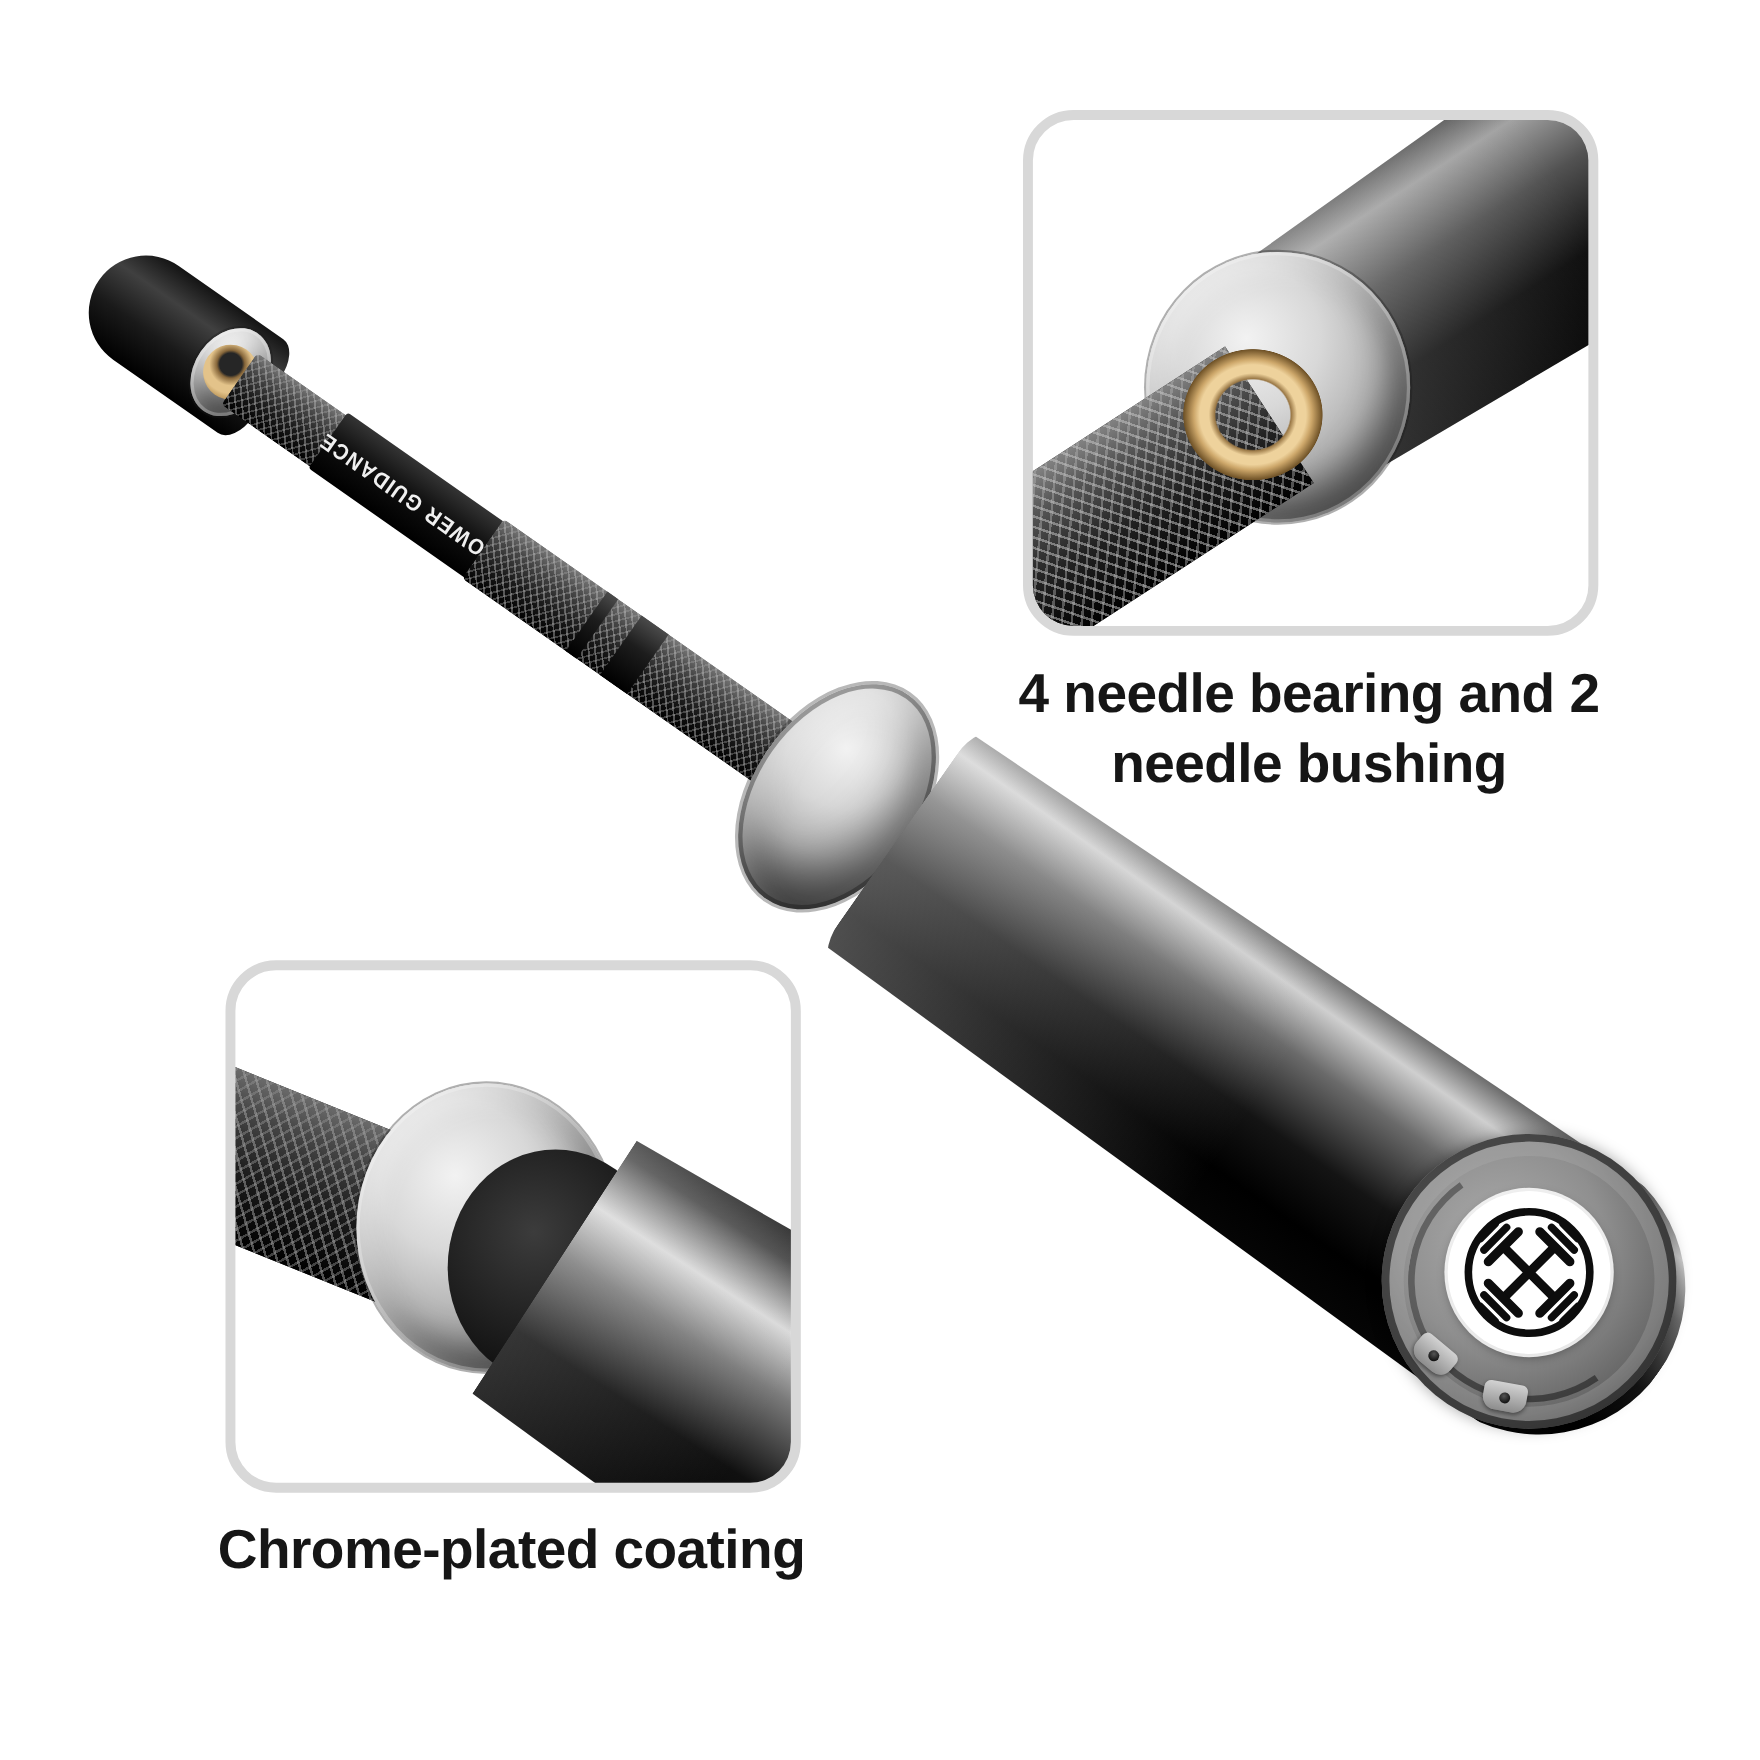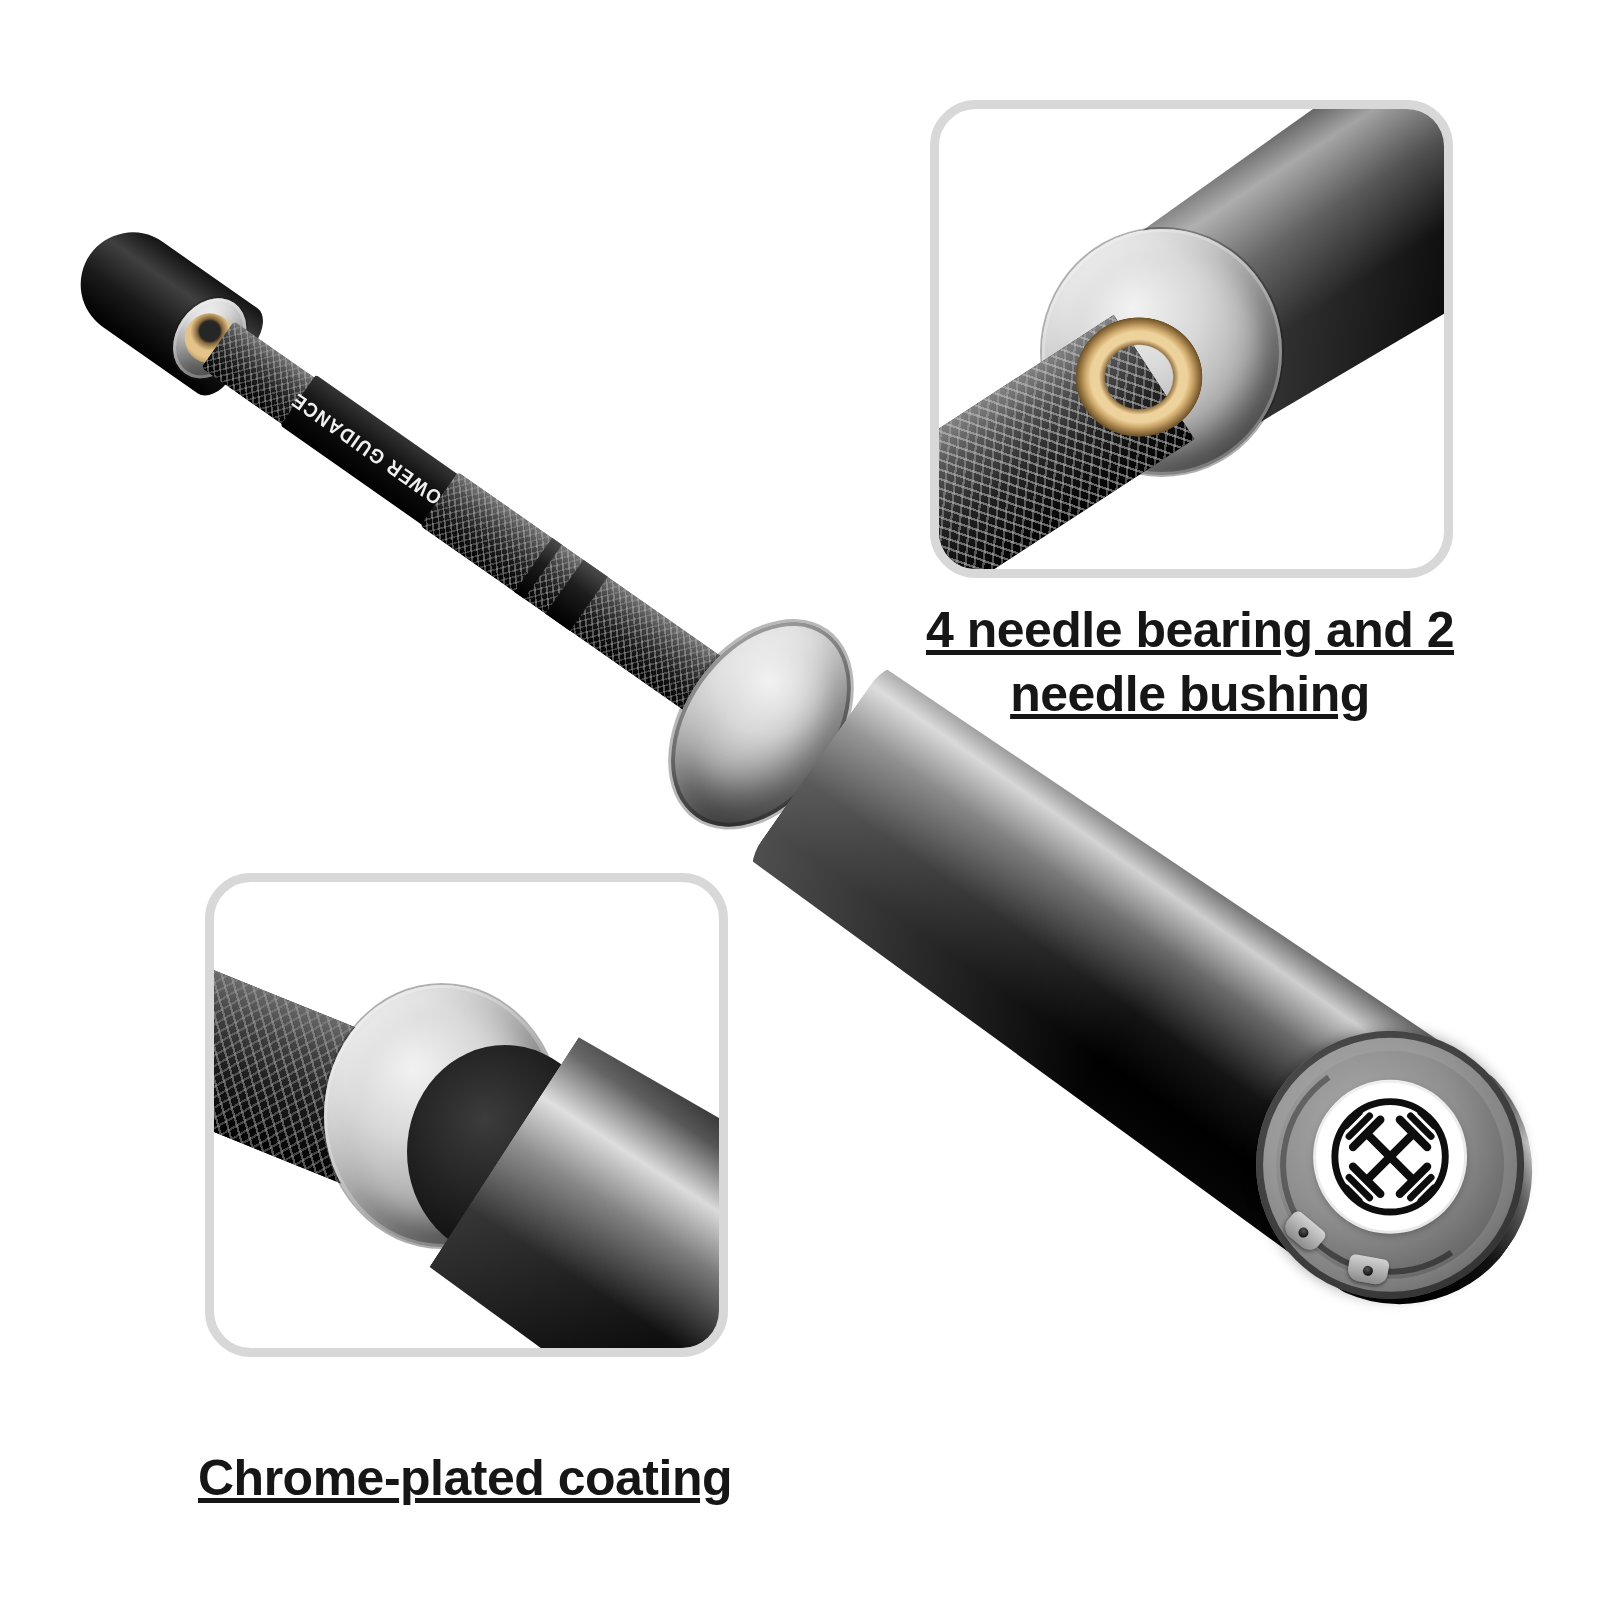--- a/index.html
+++ b/index.html
@@ -105,23 +105,23 @@
   .bl-hub{left:193px;top:163px;width:196px;height:214px;border-radius:50%;z-index:3;
         background:radial-gradient(circle at 40% 35%,#3c3c3c 0%,#1b1b1b 55%,#060606 90%);}
   .bl-sleeve{left:290px;top:103px;width:560px;height:334px;transform-origin:0 50%;
         transform:rotate(33deg);clip-path:polygon(0 9%,100% 0,100% 100%,0 91%);z-index:4;
         background-image:
           linear-gradient(to right,rgba(255,255,255,.16),rgba(255,255,255,0) 42%),
           linear-gradient(to bottom,#181818 0%,#4c4c4c 14%,#dadada 30%,#7a7a7a 46%,#101010 70%,#000 100%);}
 
   
   .caption{position:absolute;color:#161616;font-weight:700;font-size:50px;line-height:64px;
-        text-align:center;letter-spacing:-0.5px;z-index:4;text-decoration:underline;}
+        text-align:center;letter-spacing:-0.5px;z-index:4;}
   .cap-tr{left:905px;top:598px;width:570px;}
-  .cap-bl{left:195px;top:1446px;width:540px;}
+  .cap-bl{left:195px;top:1376px;width:540px;}
 </style>
 </head>
 <body>
 
 <div class="canvas">
 
   <div class="bar">
     <div class="stub"></div>
     <div class="collar-s chrome">
       <div class="brass-s"></div>

